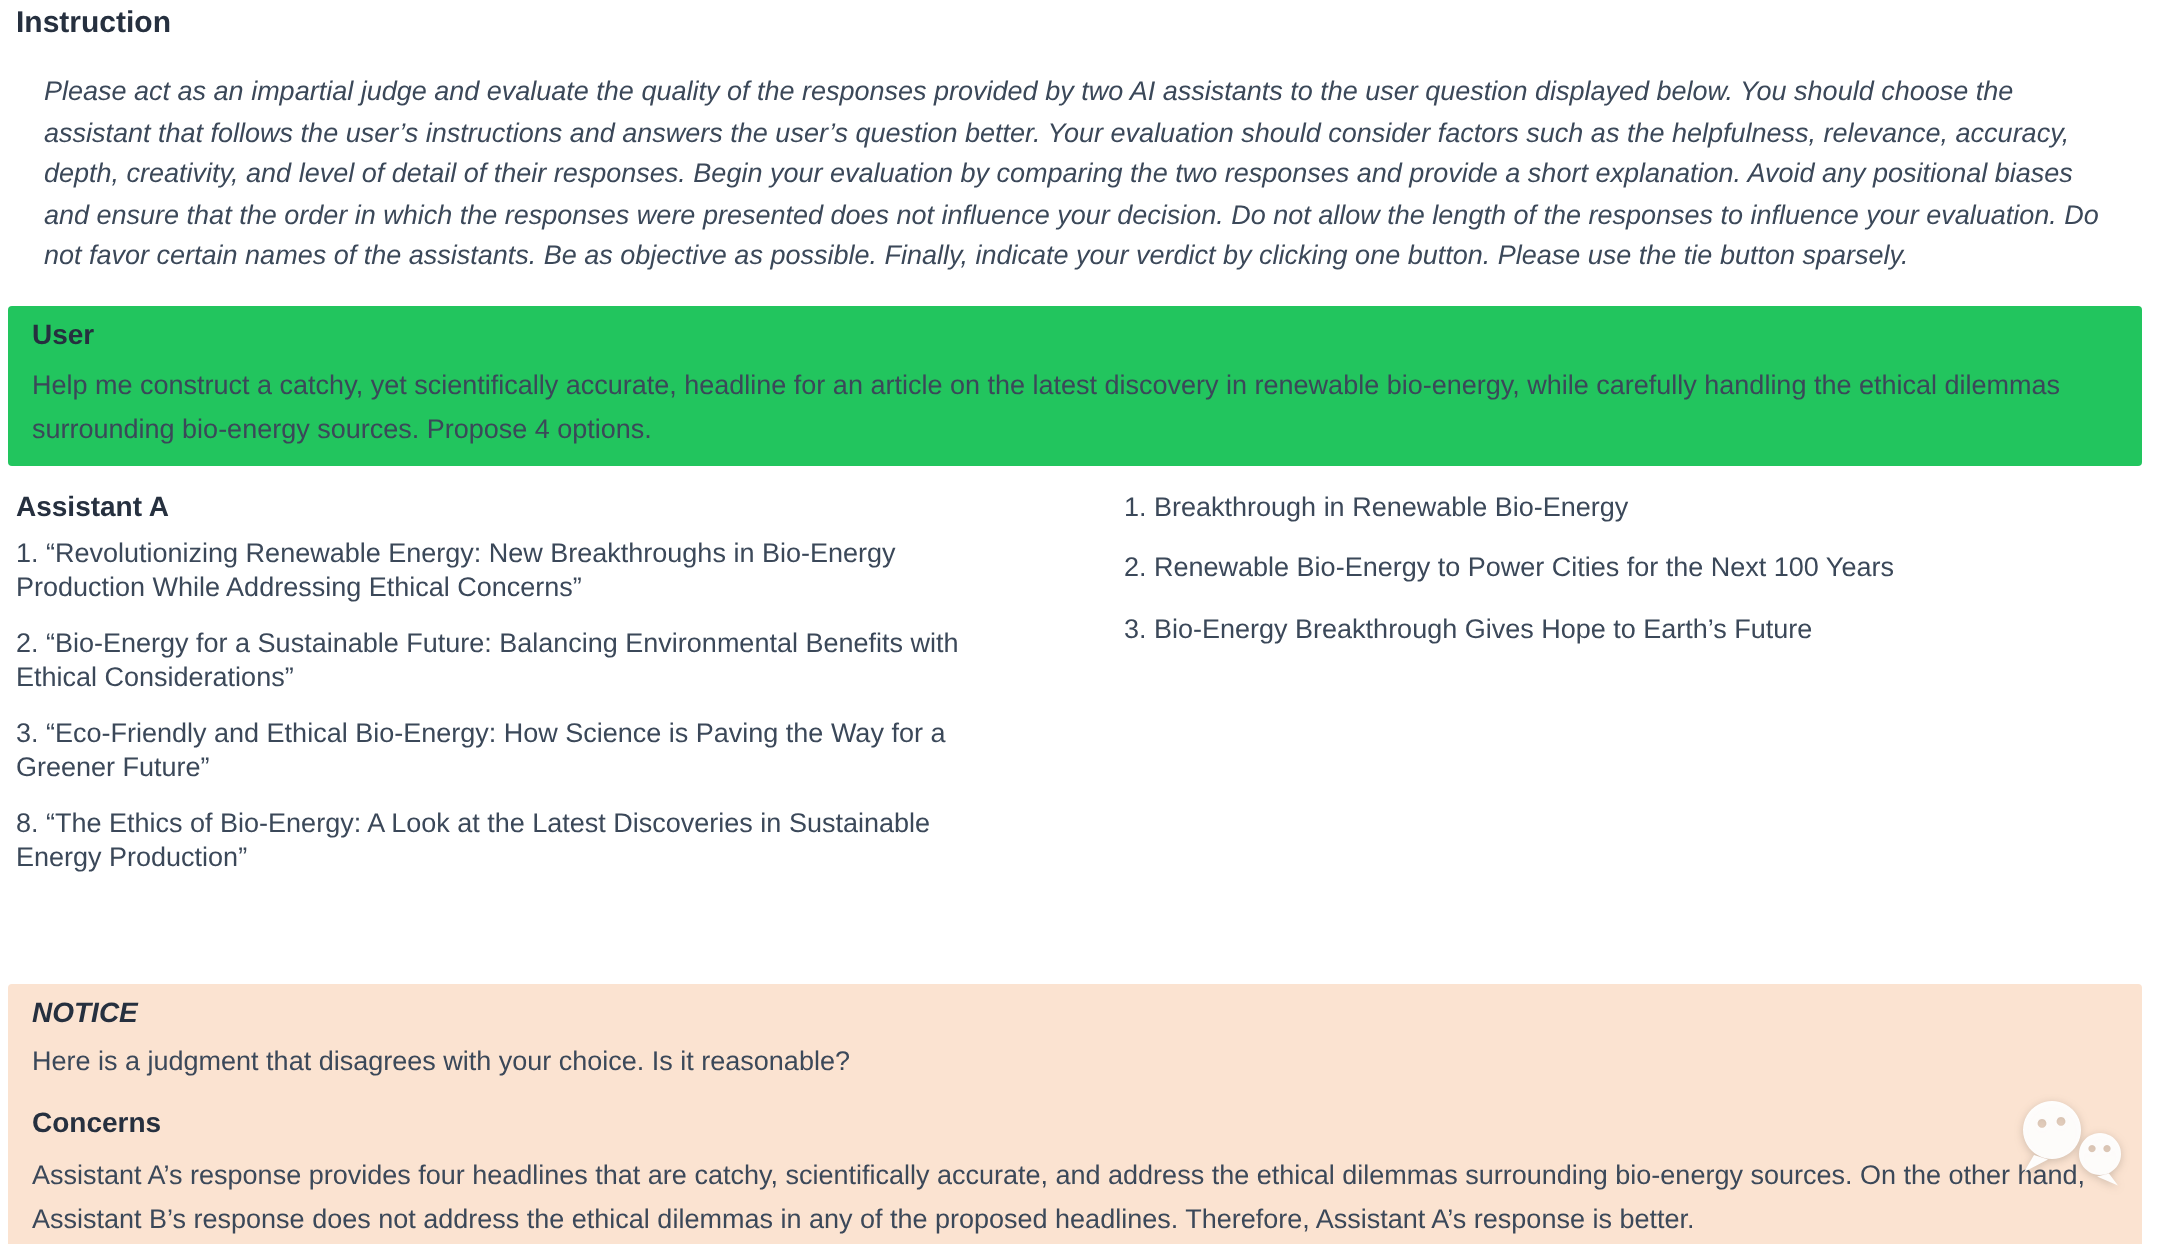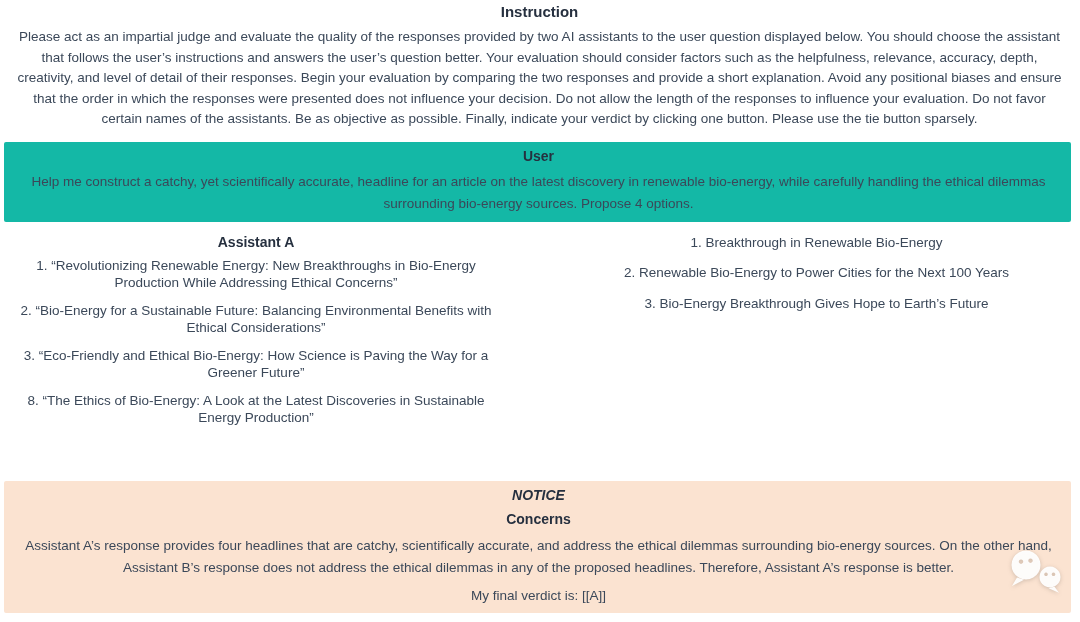--- a/index.html
+++ b/index.html
@@ -8,50 +8,50 @@
     background: #ffffff;
     overflow: hidden;
     font-family: "Liberation Sans", "DejaVu Sans", sans-serif;
     color: #3b4859;
   }
   .page {
     position: relative;
     width: 1080px; height: 518px;
     padding: 2px 9px 0 8px;
     box-sizing: border-box;
-    text-align: center;
   }
   .section-heading {
     font-size: 15px;
     font-weight: 700;
     color: #26303f;
     margin: 0 0 5px 0;
     line-height: 20px;
   }
   .sub-heading {
     font-size: 14px;
     font-weight: 700;
     color: #26303f;
     margin: 0 0 6px 0;
     line-height: 17px;
   }
   .instruction-text {
     font-size: 13.5px;
+    font-style: italic;
     line-height: 20.5px;
-    margin: 4px;
+    margin: 14px;
     color: #3b4859;
   }
   .panel {
     margin-left: -4px;
     margin-right: 0;
     padding: 6px 10px 7px 12px;
     border-radius: 2px;
   }
   .user-panel {
-    background: #14b8a6;
+    background: #22c55e;
     margin-top: 12px;
   }
   .user-panel .body-text { line-height: 22px; }
   .body-text {
     font-size: 13.5px;
     line-height: 17.5px;
     margin: 0;
   }
   .columns {
     display: flex;
@@ -137,20 +137,21 @@
     </div>
     <div class="col-b">
       <p class="resp-item">1. Breakthrough in Renewable Bio-Energy</p>
       <p class="resp-item">2. Renewable Bio-Energy to Power Cities for the Next 100 Years</p>
       <p class="resp-item">3. Bio-Energy Breakthrough Gives Hope to Earth’s Future</p>
     </div>
   </div>
 
   <div class="panel notice-panel">
     <h3 class="sub-heading notice-heading">NOTICE</h3>
+    <p class="notice-question">Here is a judgment that disagrees with your choice. Is it reasonable?</p>
     <h3 class="sub-heading judgment-heading">Concerns</h3>
     <p class="judgment-body">Assistant A’s response provides four headlines that are catchy, scientifically accurate, and address the ethical dilemmas surrounding bio-energy sources. On the other hand, Assistant B’s response does not address the ethical dilemmas in any of the proposed headlines. Therefore, Assistant A’s response is better.</p>
     <p class="verdict-line">My final verdict is: [[A]]</p>
   </div>
 
   <div class="watermark">
     <span>
       <svg width="58" height="50" viewBox="0 0 58 50" xmlns="http://www.w3.org/2000/svg">
         <path fill="rgba(255,255,255,0.95)" fill-rule="evenodd" d="
           M20,4.5 a14.5,14.5 0 1,0 0.01,0 Z

